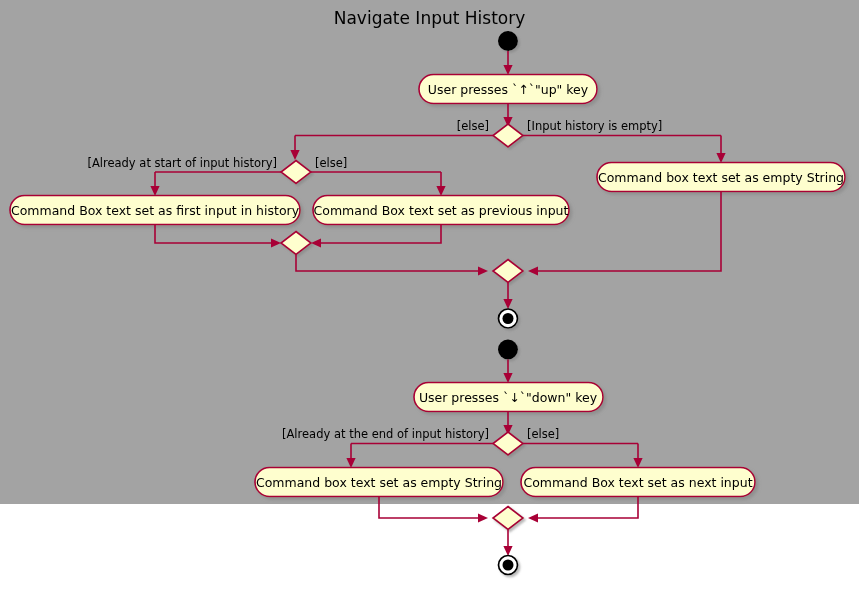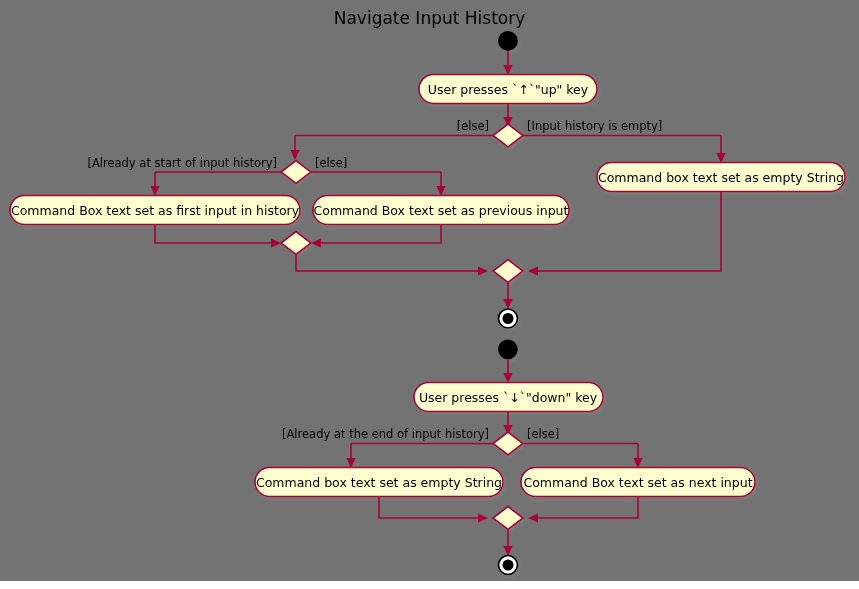--- a/index.html
+++ b/index.html
@@ -9,22 +9,22 @@
   }
   body {
     width: 859px;
     height: 589px;
     overflow: hidden;
     font-family: "DejaVu Sans", sans-serif;
   }
   #diagram-root {
     position: relative;
     width: 859px;
-    height: 581px;
-    background: #737373;
+    height: 504px;
+    background: #a3a3a3;
   }
   svg#uml-canvas {
     display: block;
     width: 859px;
     height: 589px;
   }
   .diagram-title {
     font-family: "DejaVu Sans", sans-serif;
     font-size: 17px;
     fill: #000000;

